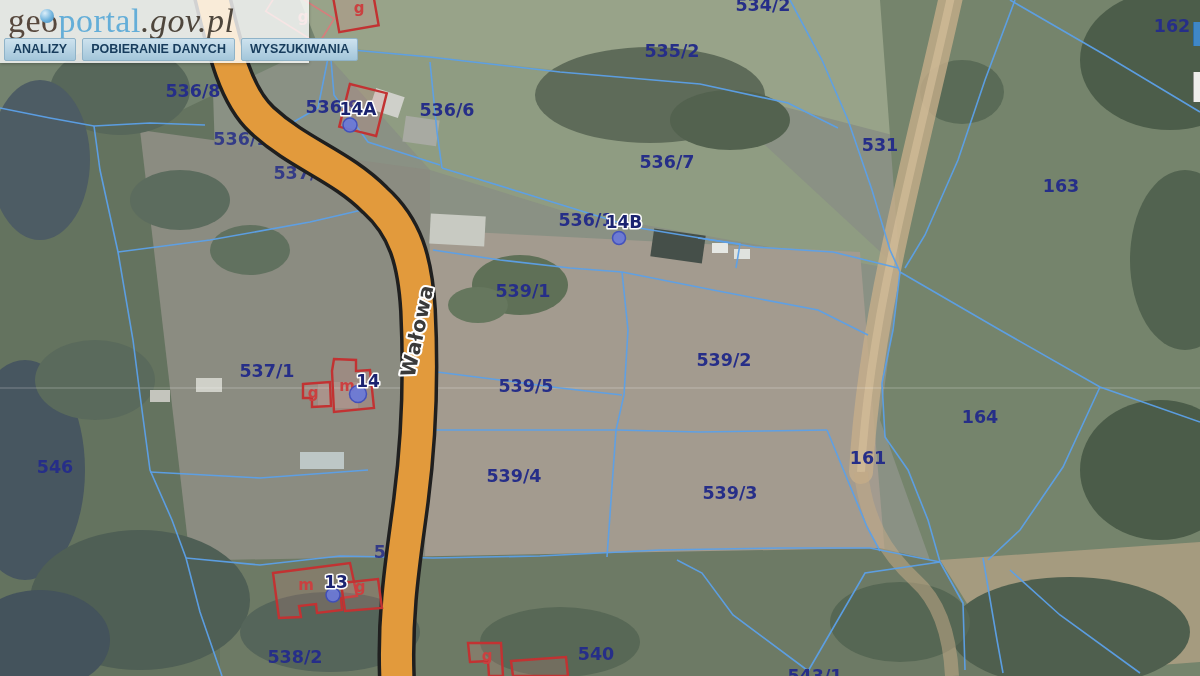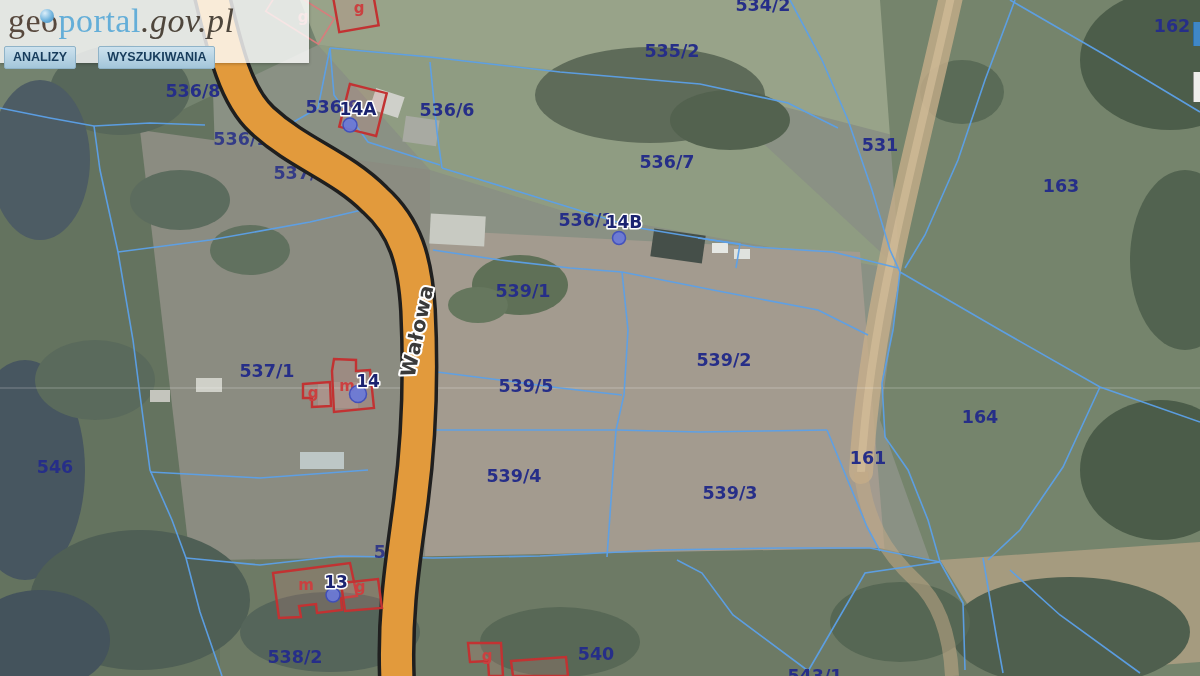--- a/index.html
+++ b/index.html
@@ -24,21 +24,21 @@
   
   .logo-panel{position:absolute;left:0;top:0;width:309px;height:63px;
               background:rgba(255,255,255,.8);box-shadow:0 1px 3px rgba(0,0,0,.25);}
   .logo{position:absolute;left:8px;top:2px;font:400 34px "Liberation Serif",serif;
         letter-spacing:.5px;white-space:nowrap;}
   .logo .p-geo{color:#57483d;}
   .logo .p-portal{color:#64aed8;}
   .logo .p-suffix{color:#4e463c;font-style:italic;}
   .globe{position:absolute;left:32px;top:7px;width:14px;height:14px;border-radius:50%;
          background:radial-gradient(circle at 35% 30%,#dceffa,#6fb3dd 55%,#3f85b5);}
-  .menu{position:absolute;left:4px;top:38px;display:flex;gap:22px;margin-top:8px;}
+  .menu{position:absolute;left:4px;top:38px;display:flex;gap:6px;}
   .menu-btn{display:inline-block;padding:3px 8px 4px 8px;font:600 12.5px "Liberation Sans",sans-serif;
             color:#173c5c;background:linear-gradient(#cde2ee,#a3c6da);
             border:1px solid #8fb3c8;border-radius:2px;cursor:pointer;white-space:nowrap;}
 
   
   .edge-blue{position:absolute;left:1193px;top:22px;width:7px;height:24px;
              background:#3f87c7;border-left:1px solid #2c6ea8;}
   .edge-white{position:absolute;left:1193px;top:72px;width:7px;height:30px;
               background:#efefec;border-left:1px solid #9a9a96;}
 </style>
@@ -204,20 +204,21 @@
     <text class="street" transform="translate(424,332) rotate(-78)" text-anchor="middle">Wałowa</text>
   </svg>
 
   <div class="logo-panel">
     <div class="logo">
       <span class="p-geo">geo</span><span class="p-portal">portal</span><span class="p-suffix">.gov.pl</span>
       <span class="globe"></span>
     </div>
     <div class="menu">
       <span class="menu-btn">ANALIZY</span>
+      <span class="menu-btn">POBIERANIE DANYCH</span>
       <span class="menu-btn">WYSZUKIWANIA</span>
     </div>
   </div>
 
   <div class="edge-blue"></div>
   <div class="edge-white"></div>
 
 </div>
 
 </body></html>

